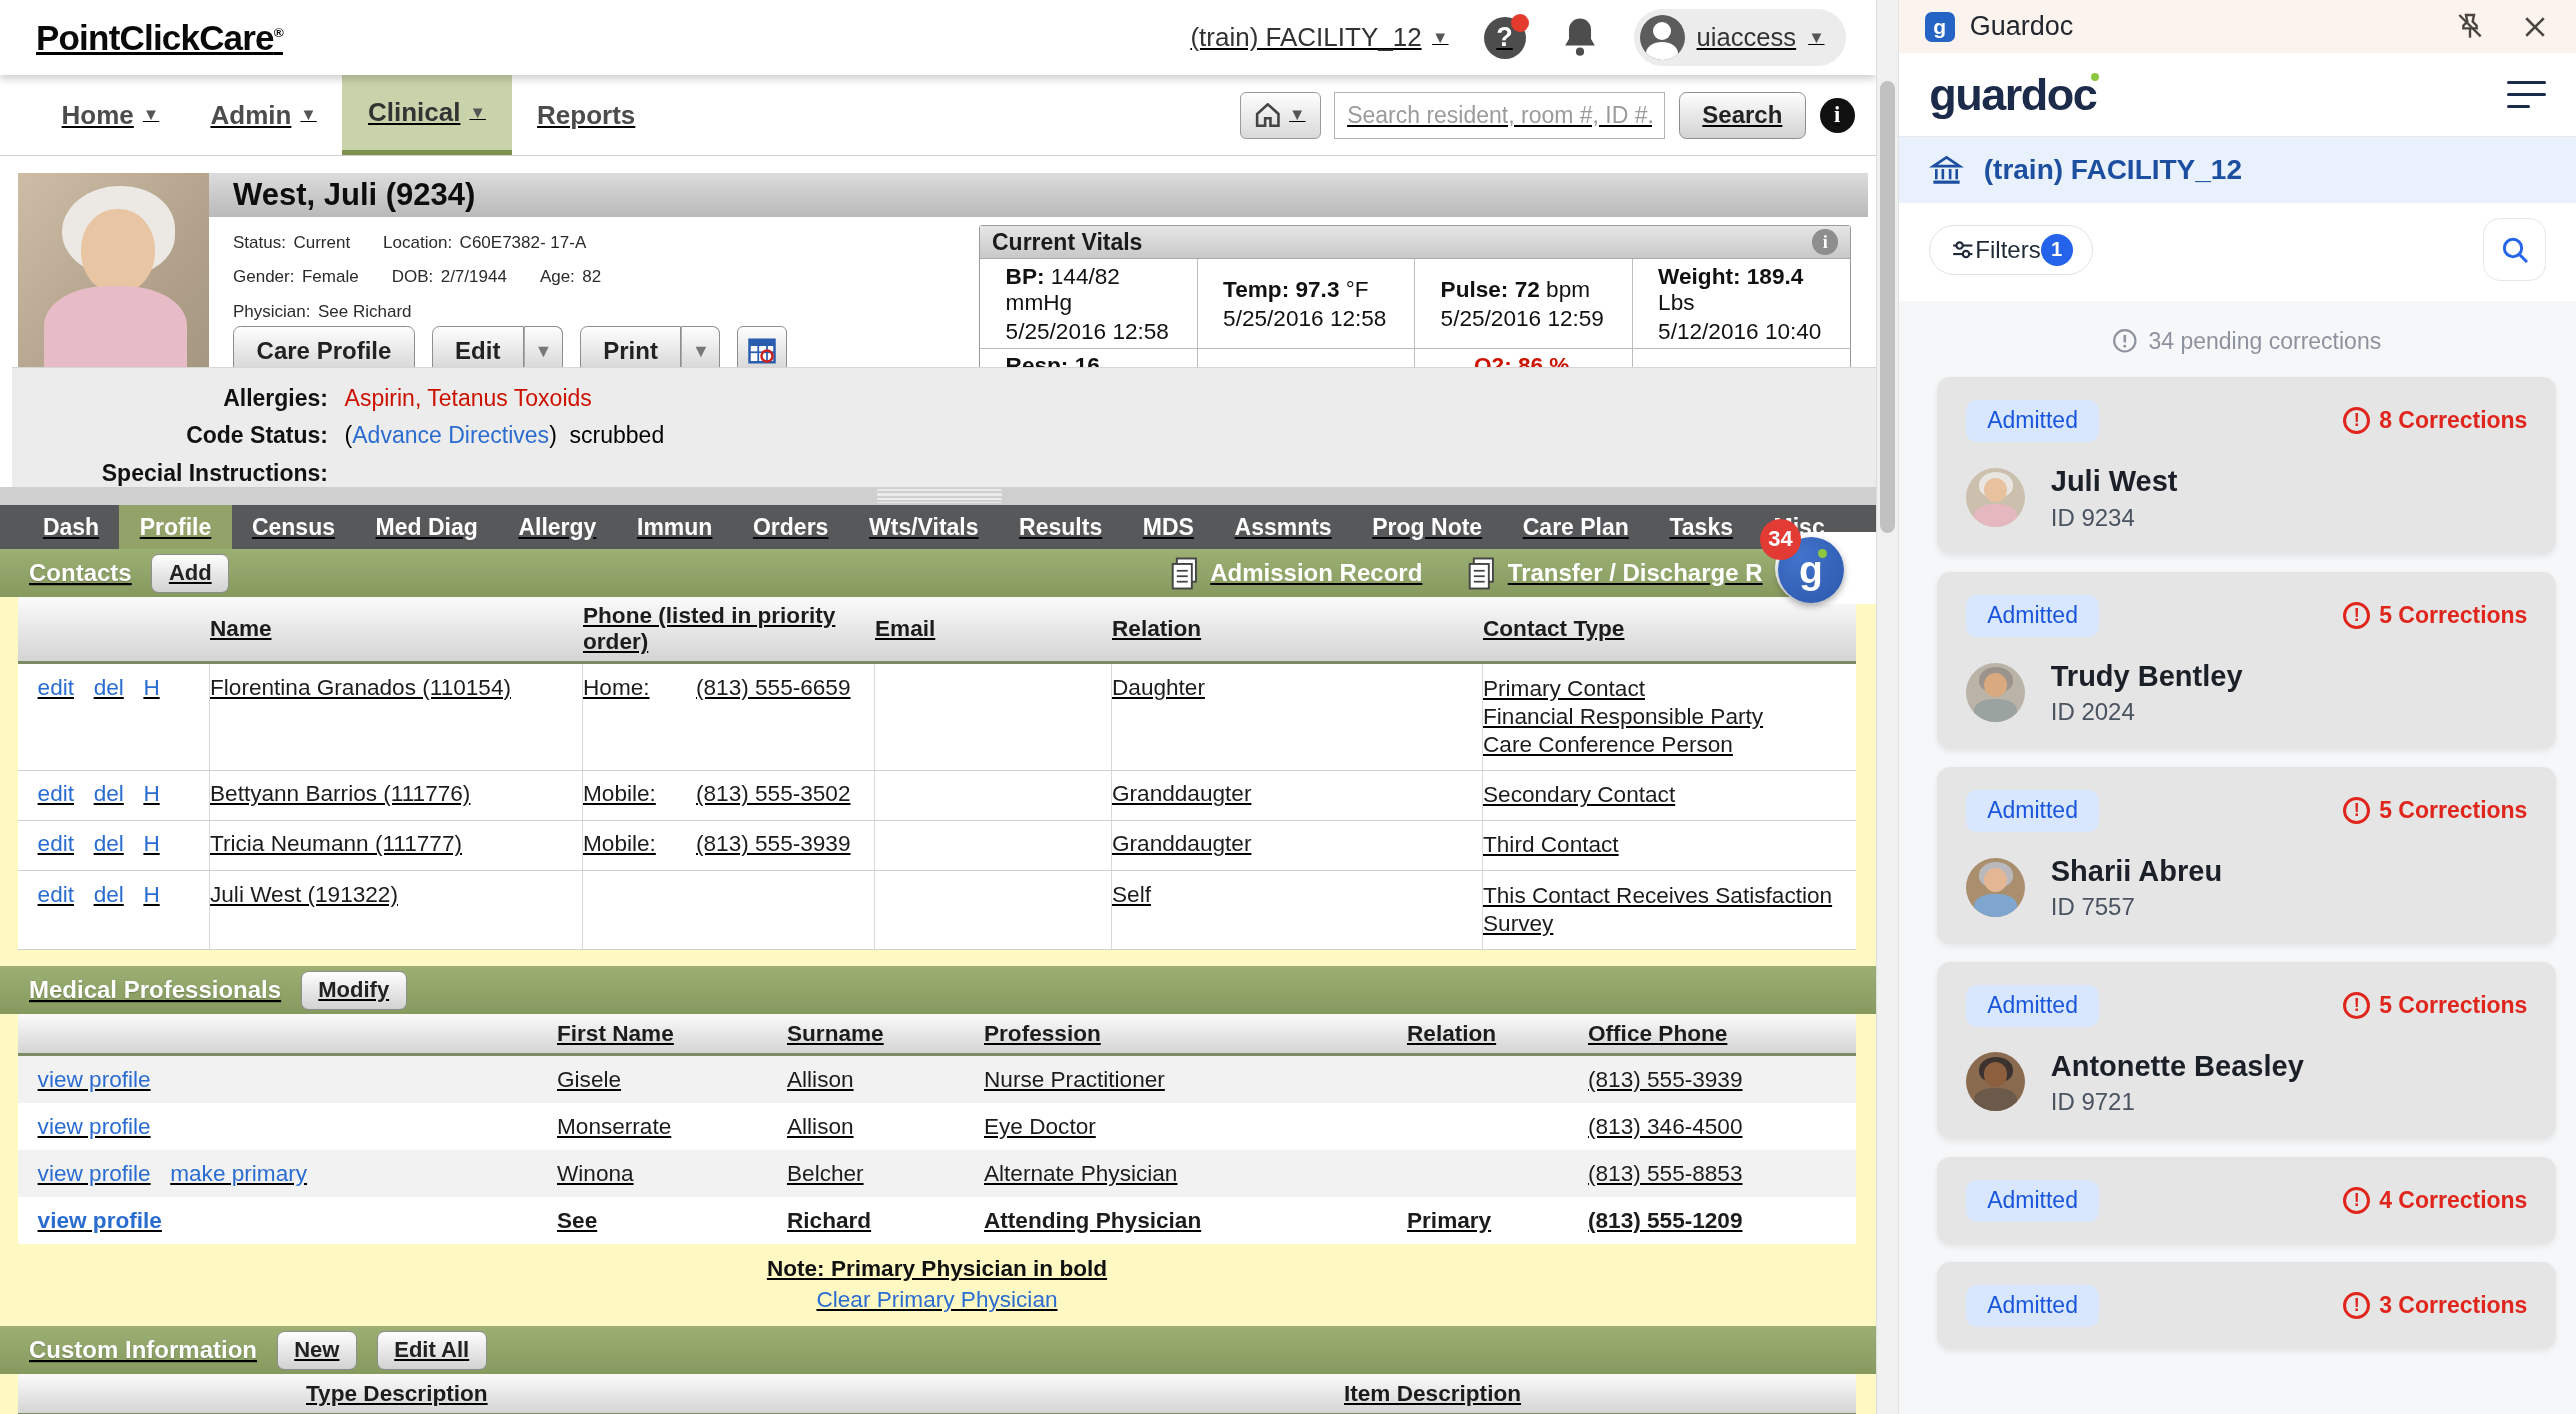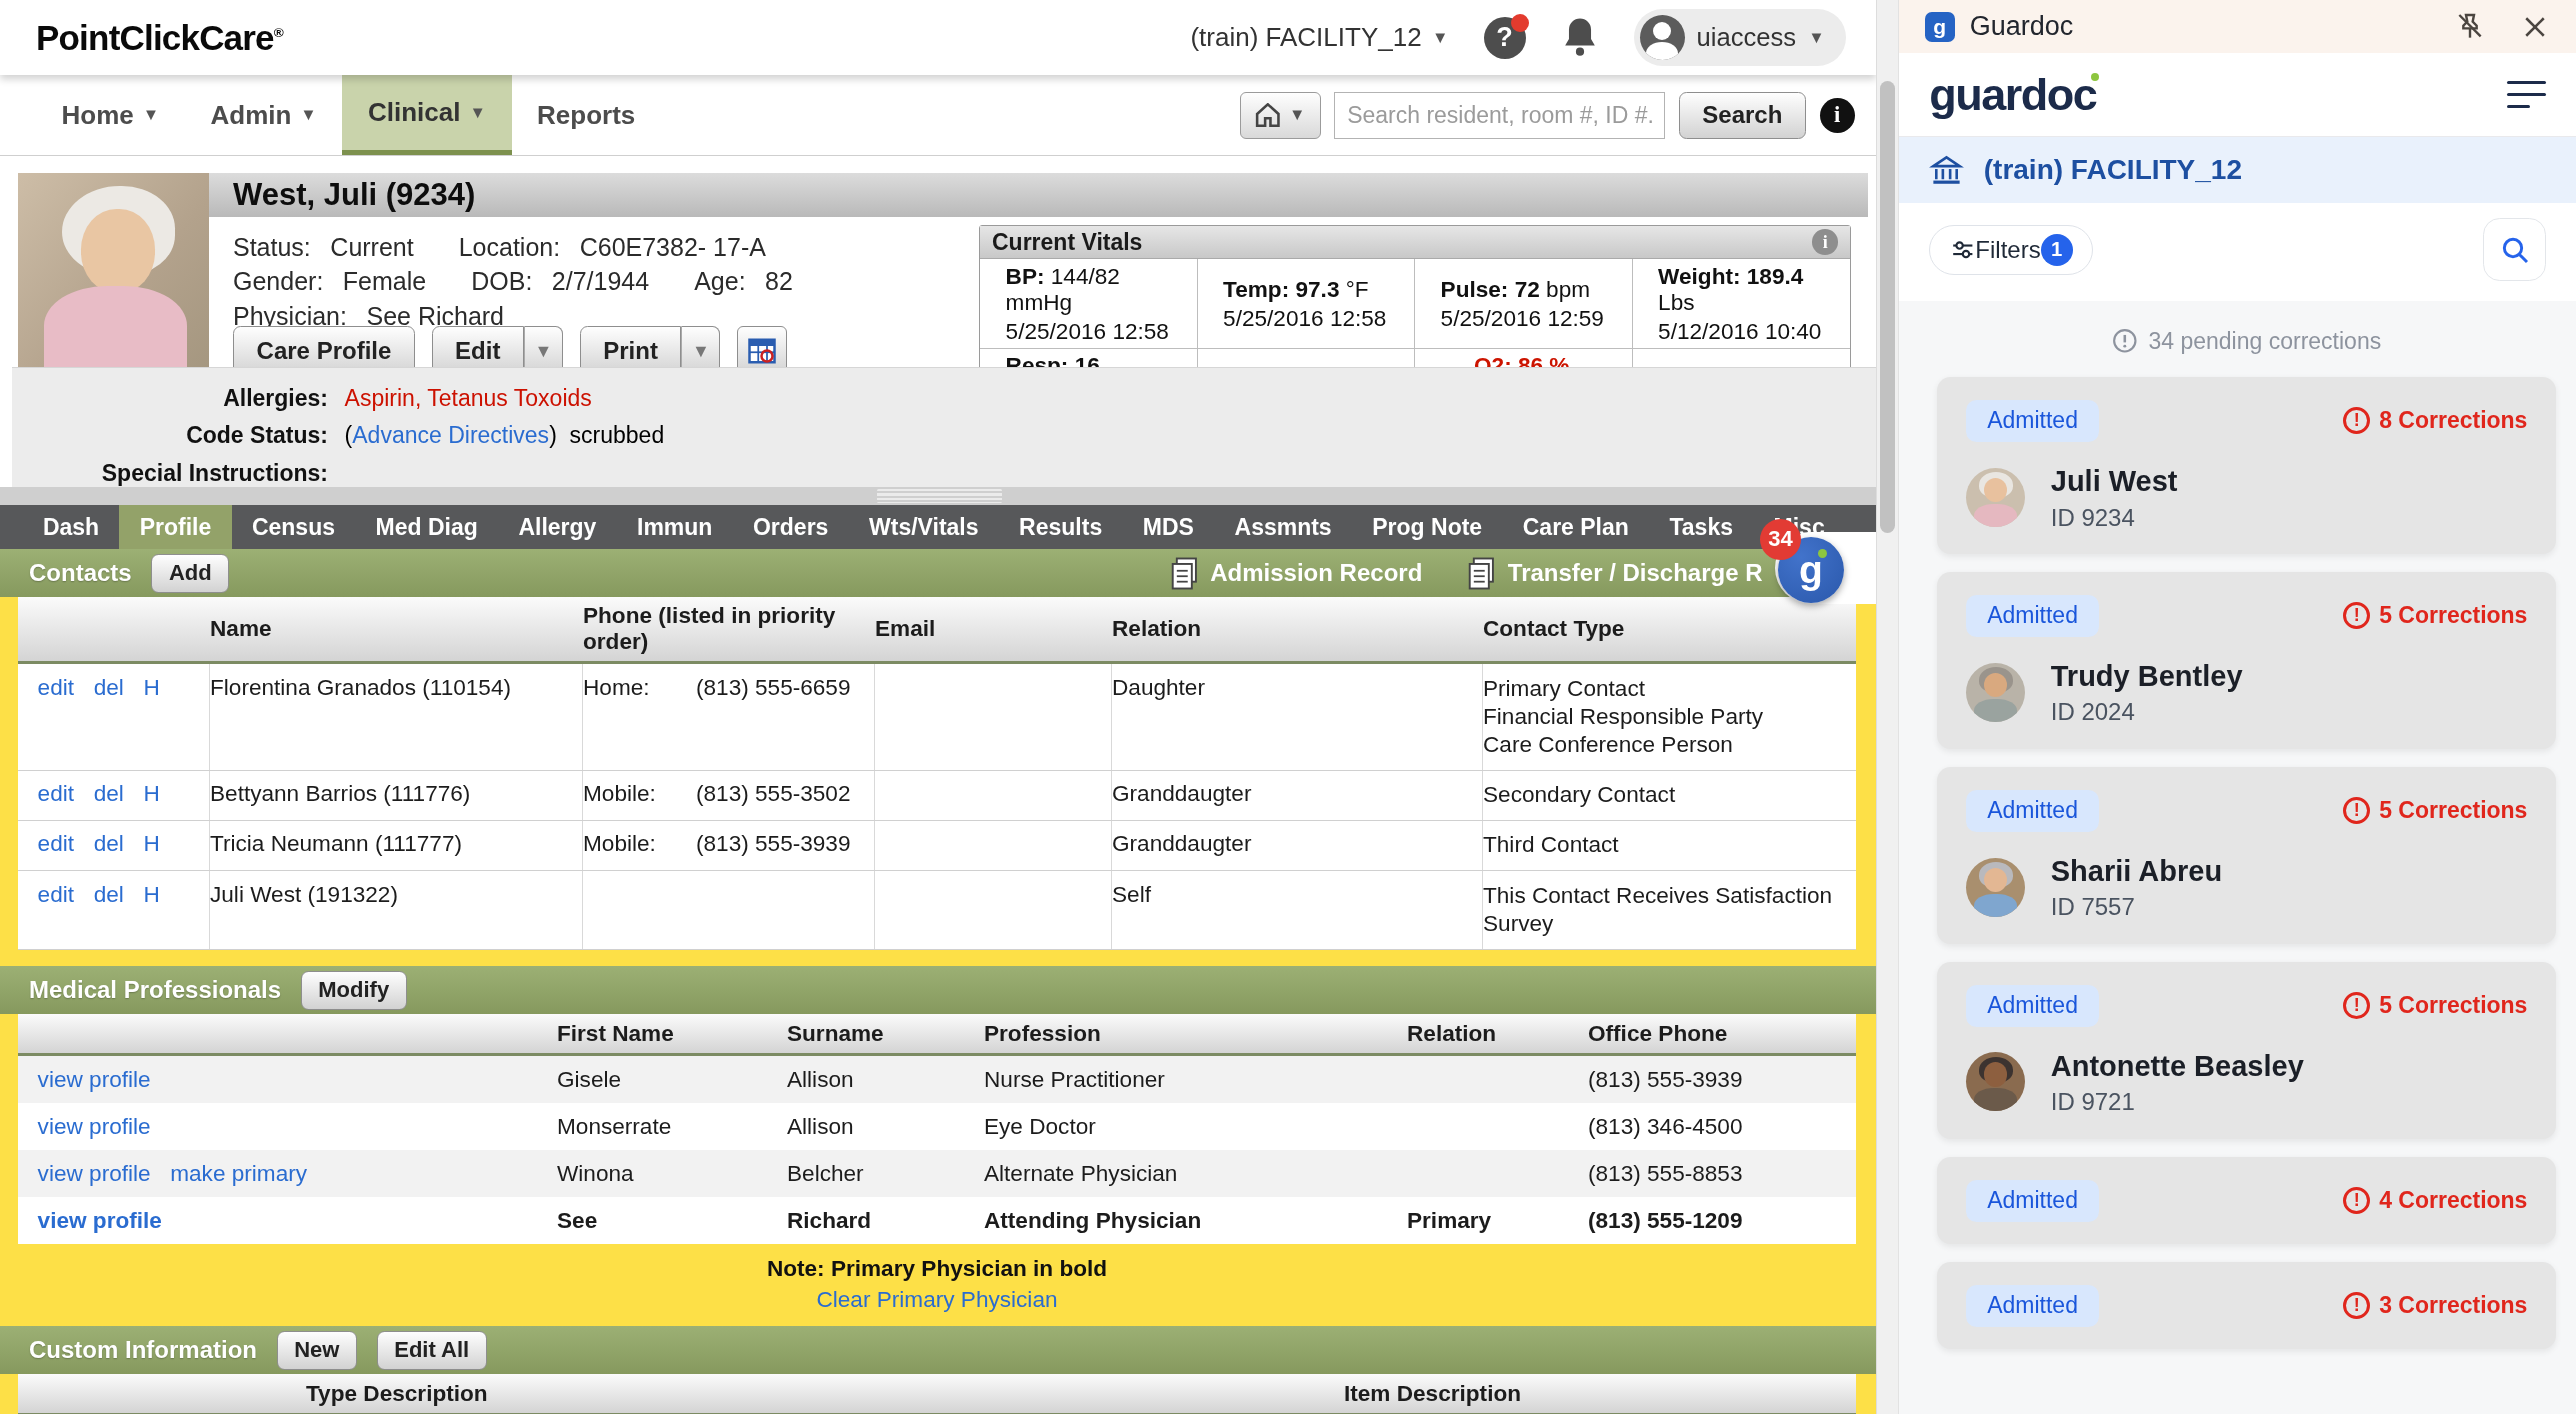--- a/index.html
+++ b/index.html
@@ -1,21 +1,21 @@
 <!DOCTYPE html>
 <html style="font-size:12px"><head>
 <meta charset="utf-8">
 <style>
   * { margin:0; padding:0; box-sizing:border-box; }
   html,body { width:2576px; height:1415px; overflow:hidden; background:#fff;
     font-family:"Liberation Sans", sans-serif; }
   .stage { position:relative; width:2576px; height:1415px; display:flex; }
 
   
-  .app { position:relative; width:1876px; height:1415px; background:#fde047; overflow:hidden; }
+  .app { position:relative; width:1876px; height:1415px; background:#fef9c3; overflow:hidden;text-decoration:underline; }
 
   .topbar { height:75px; background:#fff; display:flex; align-items:center;
     padding:0 30px 0 36px; box-shadow:0 4.5px 7.5px rgba(0,0,0,.18); position:relative; z-index:5; }
   .pcc-logo { font-size:35px; font-weight:bold; color:#0a0a0a; letter-spacing:-0.8px; }
   .pcc-logo sup { font-size:13.6px; }
   .top-right { margin-left:auto; display:flex; align-items:center; gap:35px; }
   .facility { font-size:26px; color:#333; display:flex; align-items:center; gap:10.5px; cursor:pointer; }
   .caret { font-size:16.6px; color:#555; }
   .help-ic { position:relative; width:42px; height:42px; border-radius:50%; background:#4d4d4d;
     color:#fff; font-size:27px; font-weight:bold; display:flex; align-items:center; justify-content:center; }
@@ -47,21 +47,21 @@
   
   .patient { position:relative; height:331px; background:#fff; }
   .photo { position:absolute; left:18px; top:16.6px; width:191px; height:194px; overflow:hidden;
     background:linear-gradient(130deg,#cdbda7,#b3a28c 60%,#a59780); }
   .photo .hair { position:absolute; left:44px; top:13.6px; width:113px; height:90px; border-radius:52% 48% 46% 50%; background:#ece9e4; }
   .photo .face { position:absolute; left:63px; top:36px; width:74px; height:84px; border-radius:48%; background:#e9c6a3; }
   .photo .shirt { position:absolute; left:25.6px; top:113px; width:143px; height:90px; border-radius:44% 44% 0 0; background:#e8bcc6; }
   .title-band { position:absolute; left:209px; top:16.6px; right:7.5px; height:44px;
     background:linear-gradient(#dcdcdc,#b9b9b9); display:flex; align-items:center; padding-left:24px; }
   .patient-name { font-size:31px; font-weight:bold; color:#0d0d0d; }
-  .pinfo { position:absolute; left:233px; font-size:25px; color:#2b2b2b; display:flex; gap:12px;justify-content:flex-end; }
+  .pinfo { position:absolute; left:233px; font-size:17px; color:#2b2b2b; display:flex; gap:0;justify-content:flex-end; }
   .pinfo span.lab { margin-right:7.5px; }
   .pinfo span.val { margin-right:33px; }
   .pbtns { position:absolute; left:233px; top:170px; display:flex; gap:16.6px; align-items:center; }
   .split { display:flex; }
   .split .btn3d { border-radius:7.5px 0 0 7.5px; min-width:90px; text-align:left; }
   .split .drop { width:39px; height:47px; border:1.5px solid #8e8e8e; border-left:0.8px solid #aaa;
     border-radius:0 7.5px 7.5px 0; background:linear-gradient(#fefefe,#d2d2d2);
     display:flex; align-items:center; justify-content:center; color:#777; font-size:18px; }
   .cal-btn { width:50px; height:50px; border:1.5px solid #8e8e8e; border-radius:6px;
     background:linear-gradient(#fefefe,#d2d2d2); display:flex; align-items:center; justify-content:center; }

